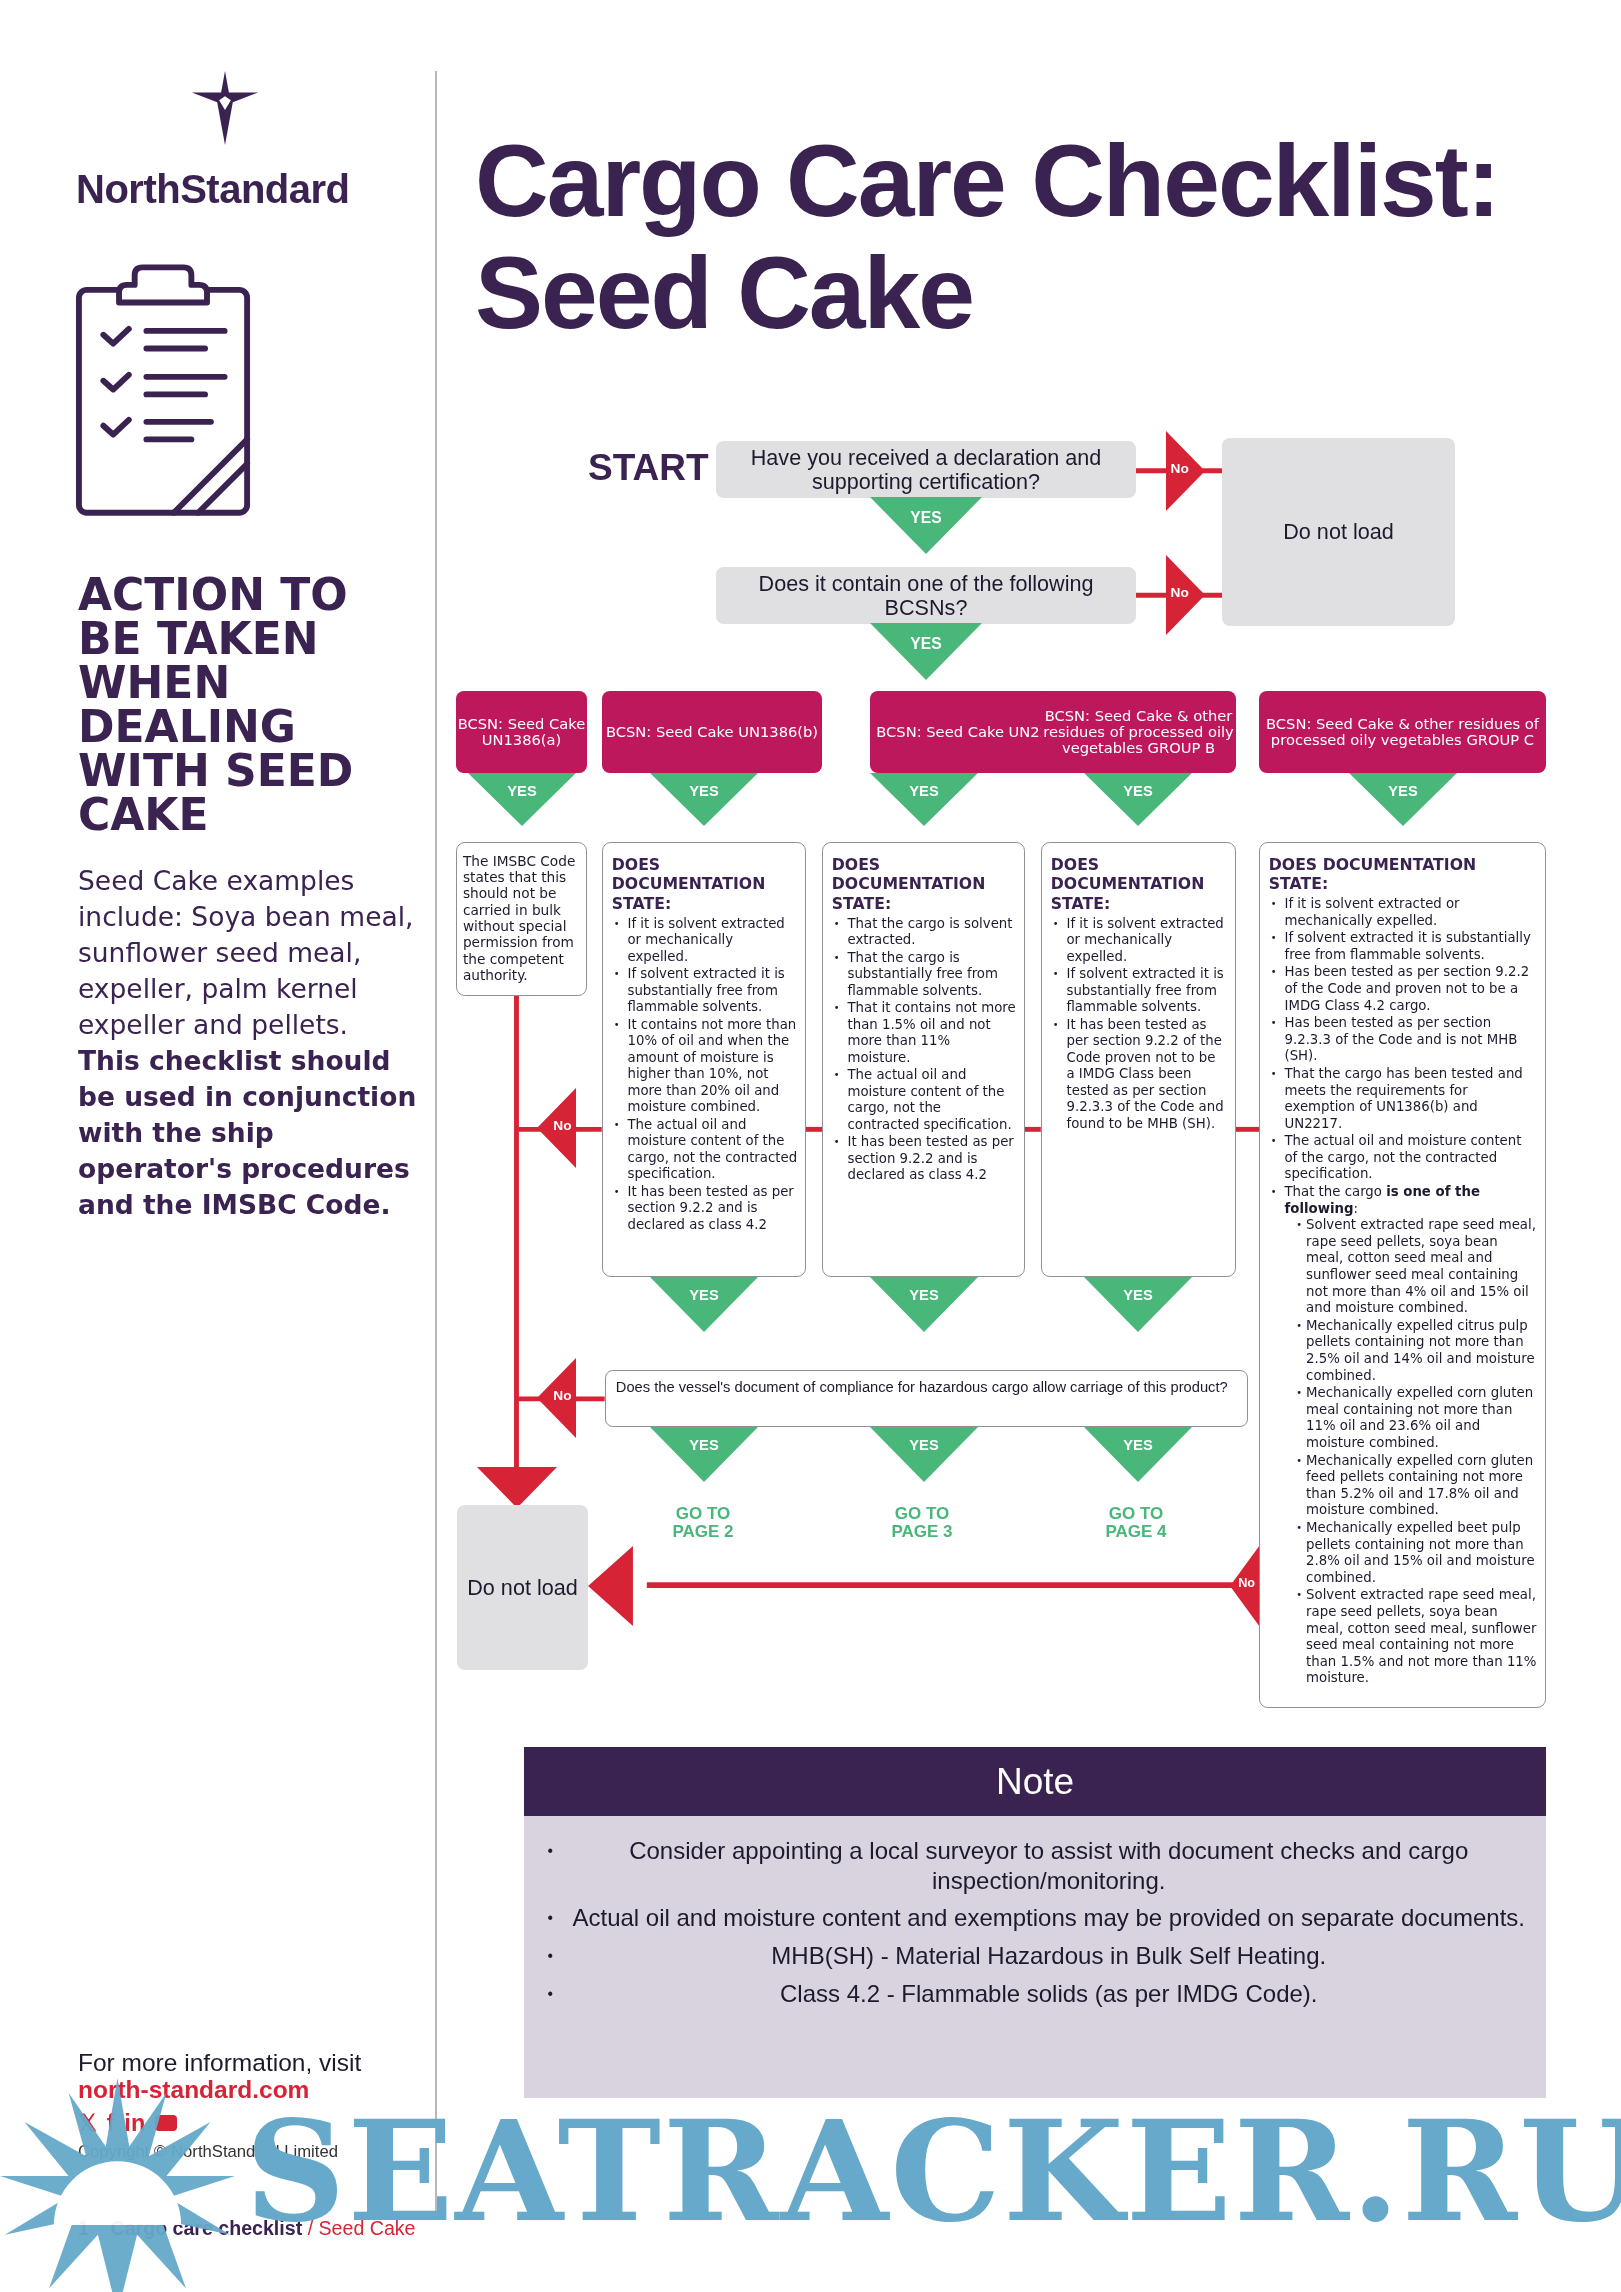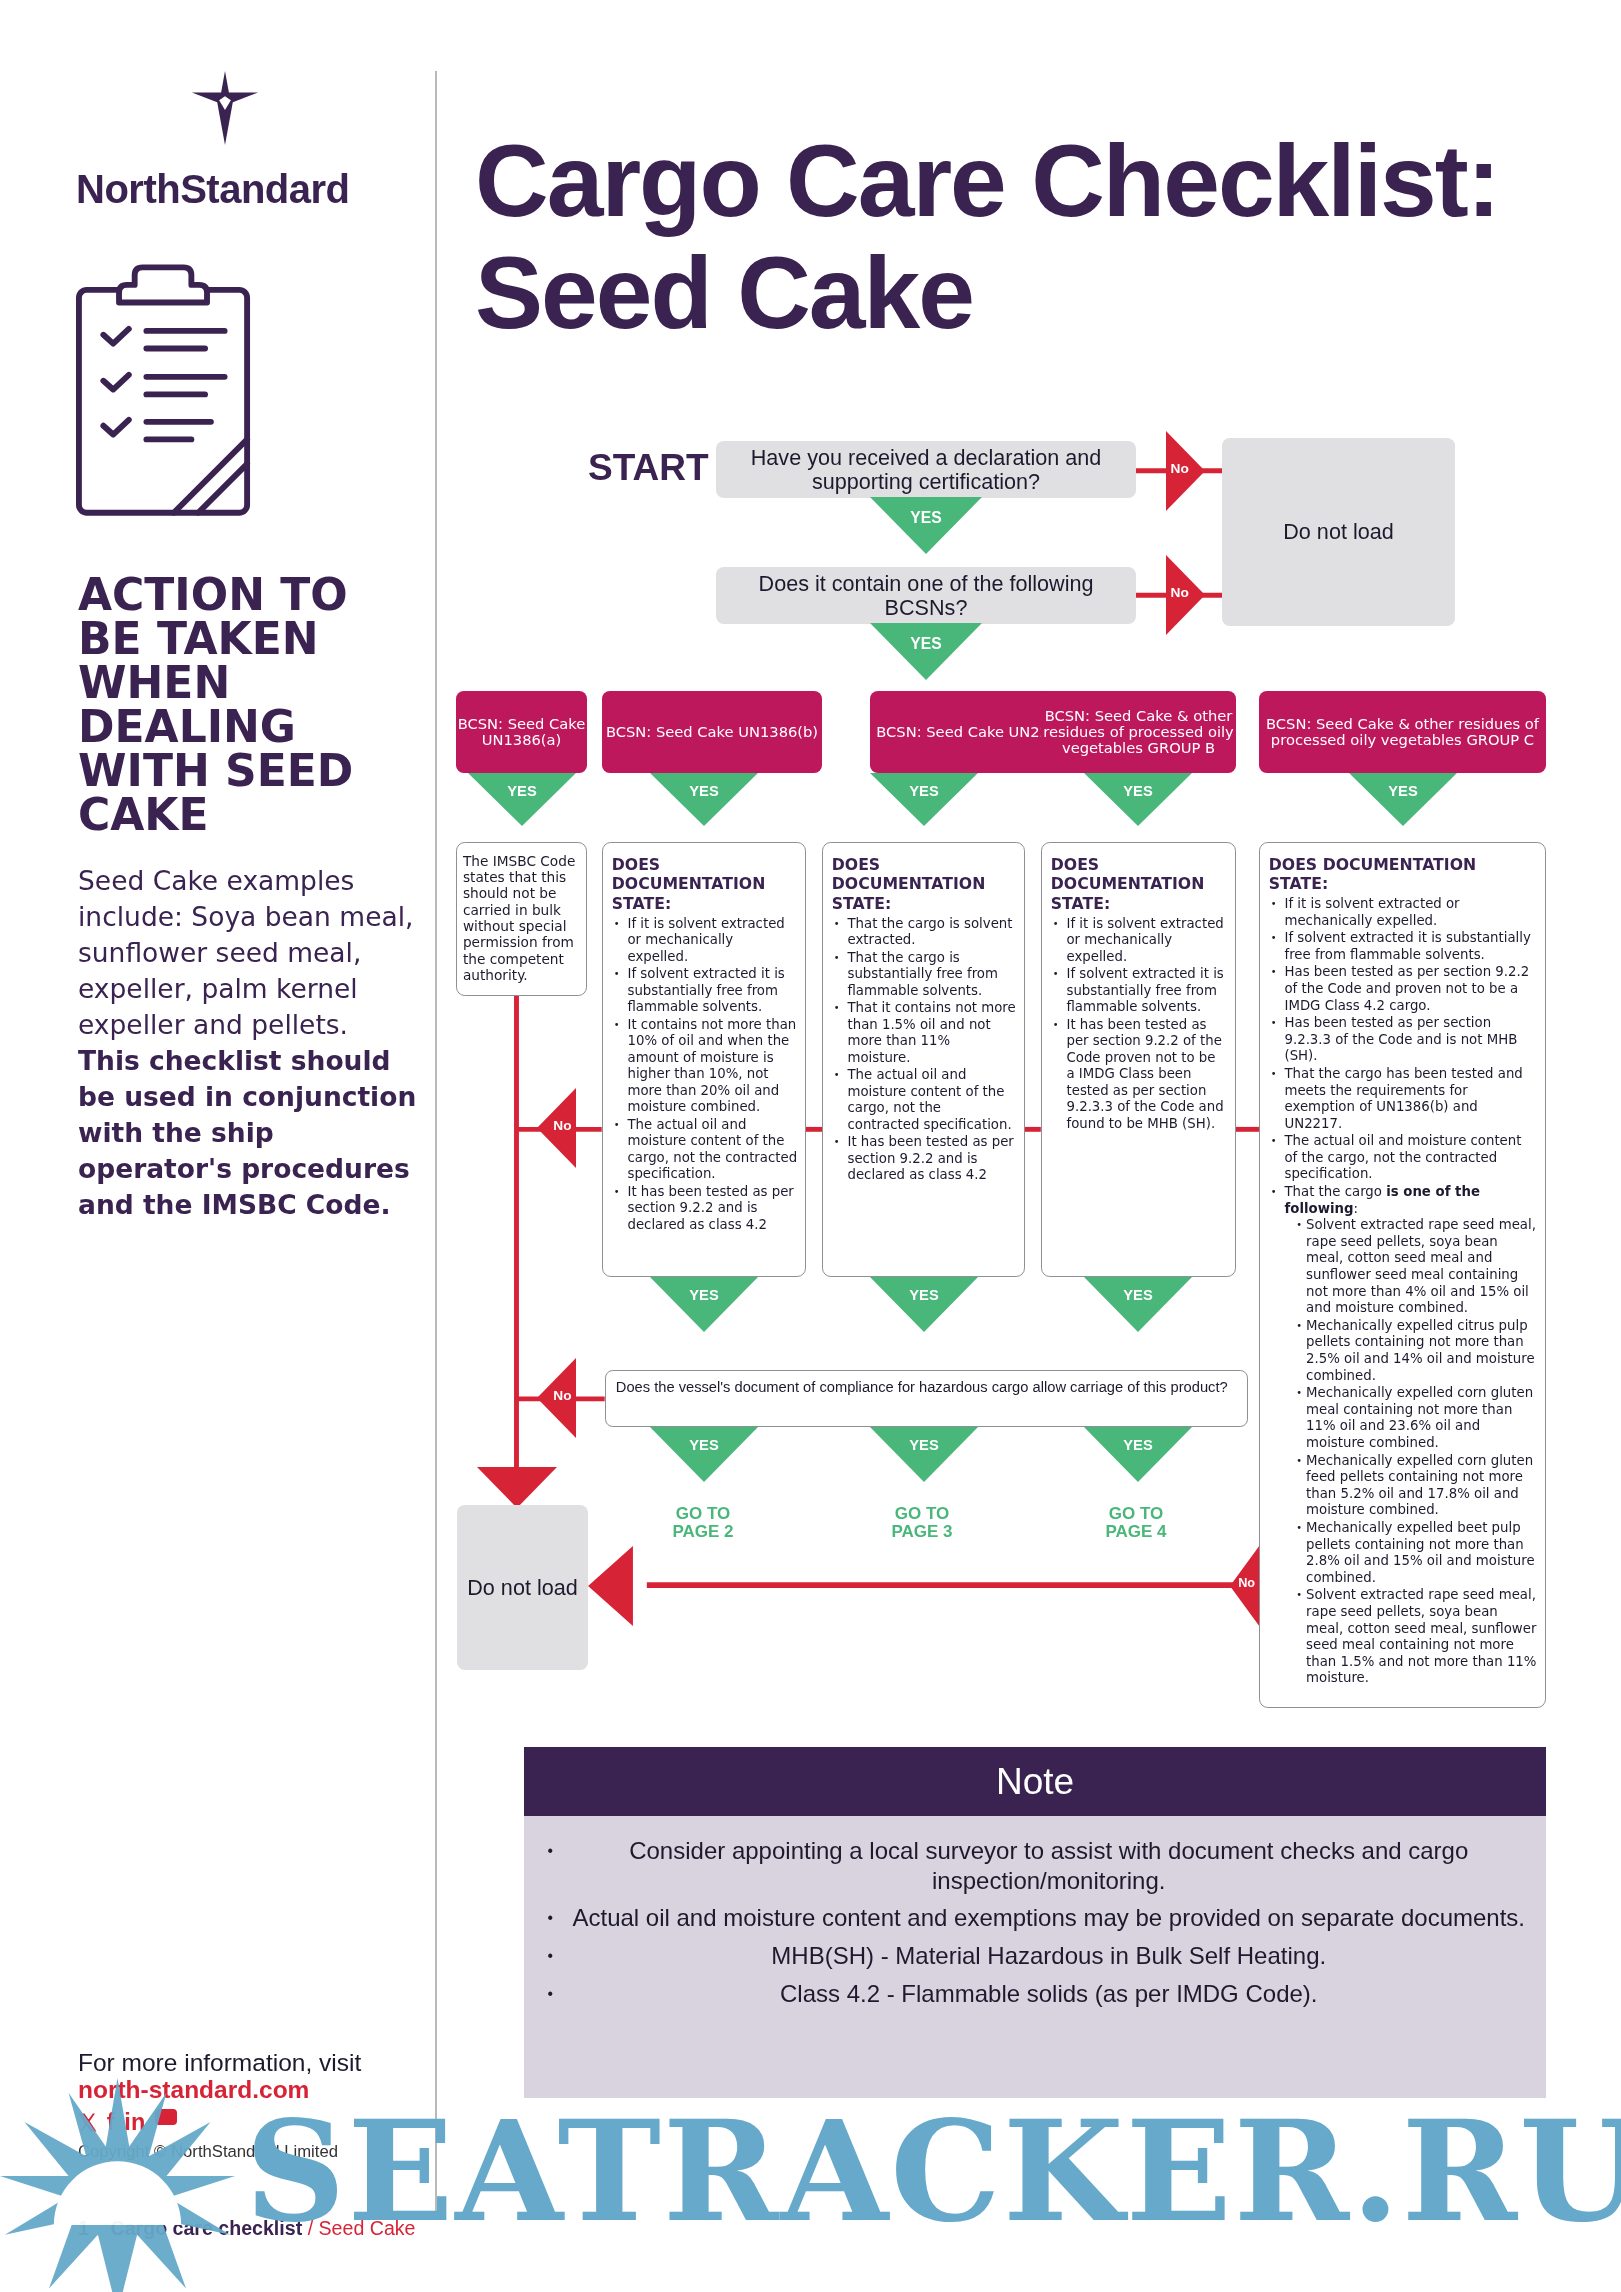--- a/index.html
+++ b/index.html
@@ -46,21 +46,21 @@
   
   .note-head { left: 524px; top: 1747px; width: 1022px; height: 70px; background: #3a2350; color: #ffffff; display: flex; align-items: center; justify-content: center; font-family: "Liberation Sans", sans-serif; font-size: 37px; }
   .note-body { left: 524px; top: 1816px; width: 1022px; height: 282px; background: #d8d3de; padding: 19.6px 19.6px 0 21.6px; font-family: "Liberation Sans", sans-serif; font-size: 24px; line-height: 30px; color: #1e1a2e; }
   .note-body ul { list-style: none; text-align: center; }
   .note-body li { position: relative; padding-left: 25.5px; margin-bottom: 7.8px; }
   .note-body li::before { content: "\2022"; position: absolute; left: 2px; top: 0; font-size: 15.7px; }
 
   
   .footer-info { left: 78px; top: 2049px; width: 353px; font-family: "Liberation Sans", sans-serif; font-size: 24.5px; line-height: 27.4px; color: #1e1a2e; }
   .footer-link { color: #d72336; font-weight: bold; display: block; }
-  .social { left: 78px; top: 2109px; display: flex; gap: 9.8px; font-family: "Liberation Sans", sans-serif; font-weight: bold; font-size: 23.5px; color: #d72336; }
+  .social { left: 78px; top: 2109px; display: flex; gap: 9.8px; align-items: center; font-family: "Liberation Sans", sans-serif; font-weight: bold; font-size: 23.5px; color: #d72336; }
   .yt { width: 21.6px; height: 15.7px; background: #d72336; border-radius: 3.9px; display: inline-block; }
   .copyright { left: 78px; top: 2142px; font-family: "Liberation Sans", sans-serif; font-size: 16.7px; color: #333; }
   .page-footer { left: 78px; top: 2217px; display: flex; gap: 21.6px; font-family: "Liberation Sans", sans-serif; font-size: 19.6px; }
   .page-footer .pnum { color: #3a2350; font-weight: bold; }
   .page-footer .crumb1 { color: #3a2350; font-weight: bold; }
   .page-footer .sep { color: #d72336; }
   .page-footer .crumb2 { color: #d72336; }
 
   
   .wm-star { left: 0px; top: 2078px; width: 235px; height: 235px; opacity: 0.95; }

